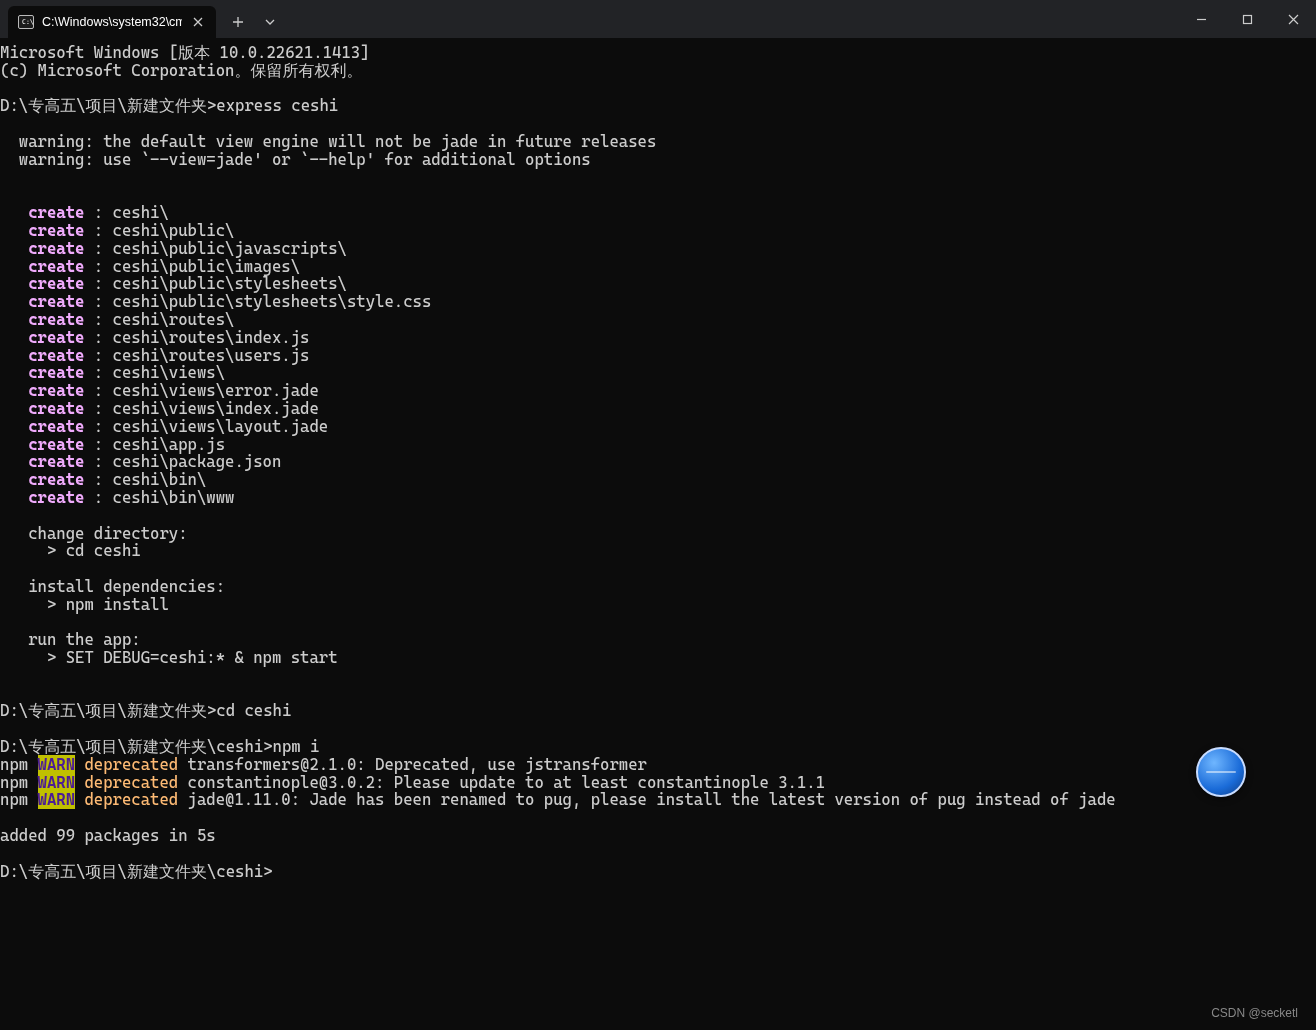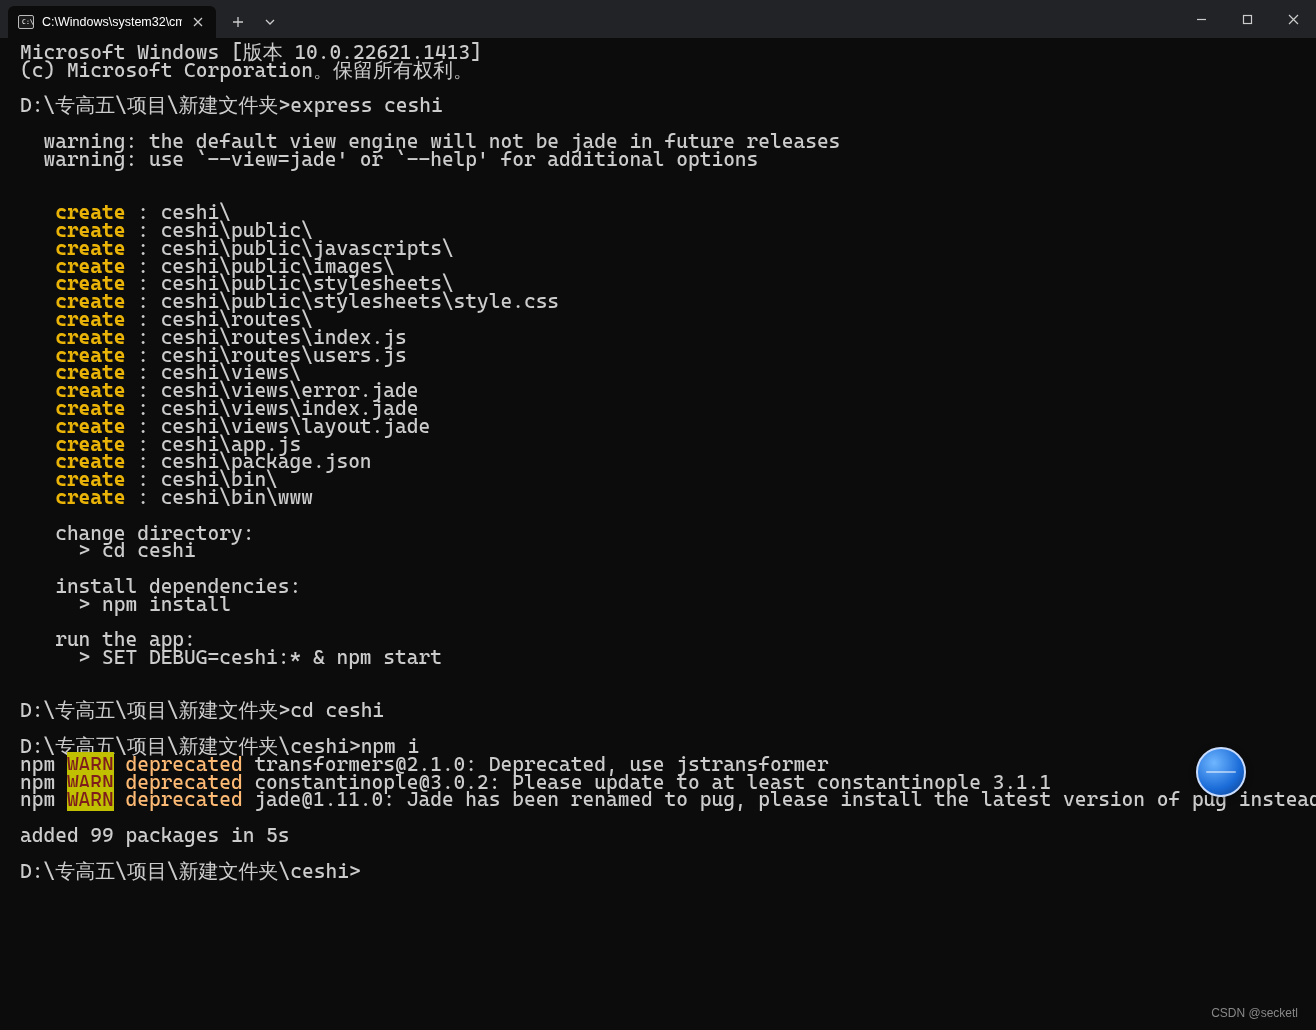--- a/index.html
+++ b/index.html
@@ -97,31 +97,31 @@
   .win-controls .ctrl {
     width: 46px;
     display: inline-flex;
     align-items: center;
     justify-content: center;
     color: #cccccc;
   }
   .terminal {
     flex: 1 1 auto;
     background: #0c0c0c;
-    padding: 6px 8px 8px 20px;
+    padding: 6px 8px 8px 0;
     overflow: hidden;
     white-space: pre;
     font-family: Consolas, "Cascadia Mono", monospace;
-    font-size: 20px;
+    font-size: 16px;
     line-height: 17.8px;
     color: #cccccc;
   }
   .term-line { white-space: pre; }
-  .kw-create { color: #eab308; font-weight: bold; }
-  .kw-warn-bg { background: #c0c000; color: #7f1d1d; font-weight: normal; }
+  .kw-create { color: #f0abfc; font-weight: bold; }
+  .kw-warn-bg { background: #c0c000; color: #4c1d95; font-weight: bold; }
   .kw-deprecated { color: #fdba74; }
   .watermark {
     position: absolute;
     right: 18px;
     bottom: 10px;
     font-family: "Segoe UI", Arial, sans-serif;
     font-size: 12px;
     color: #888888;
   }
   .floating-badge {

